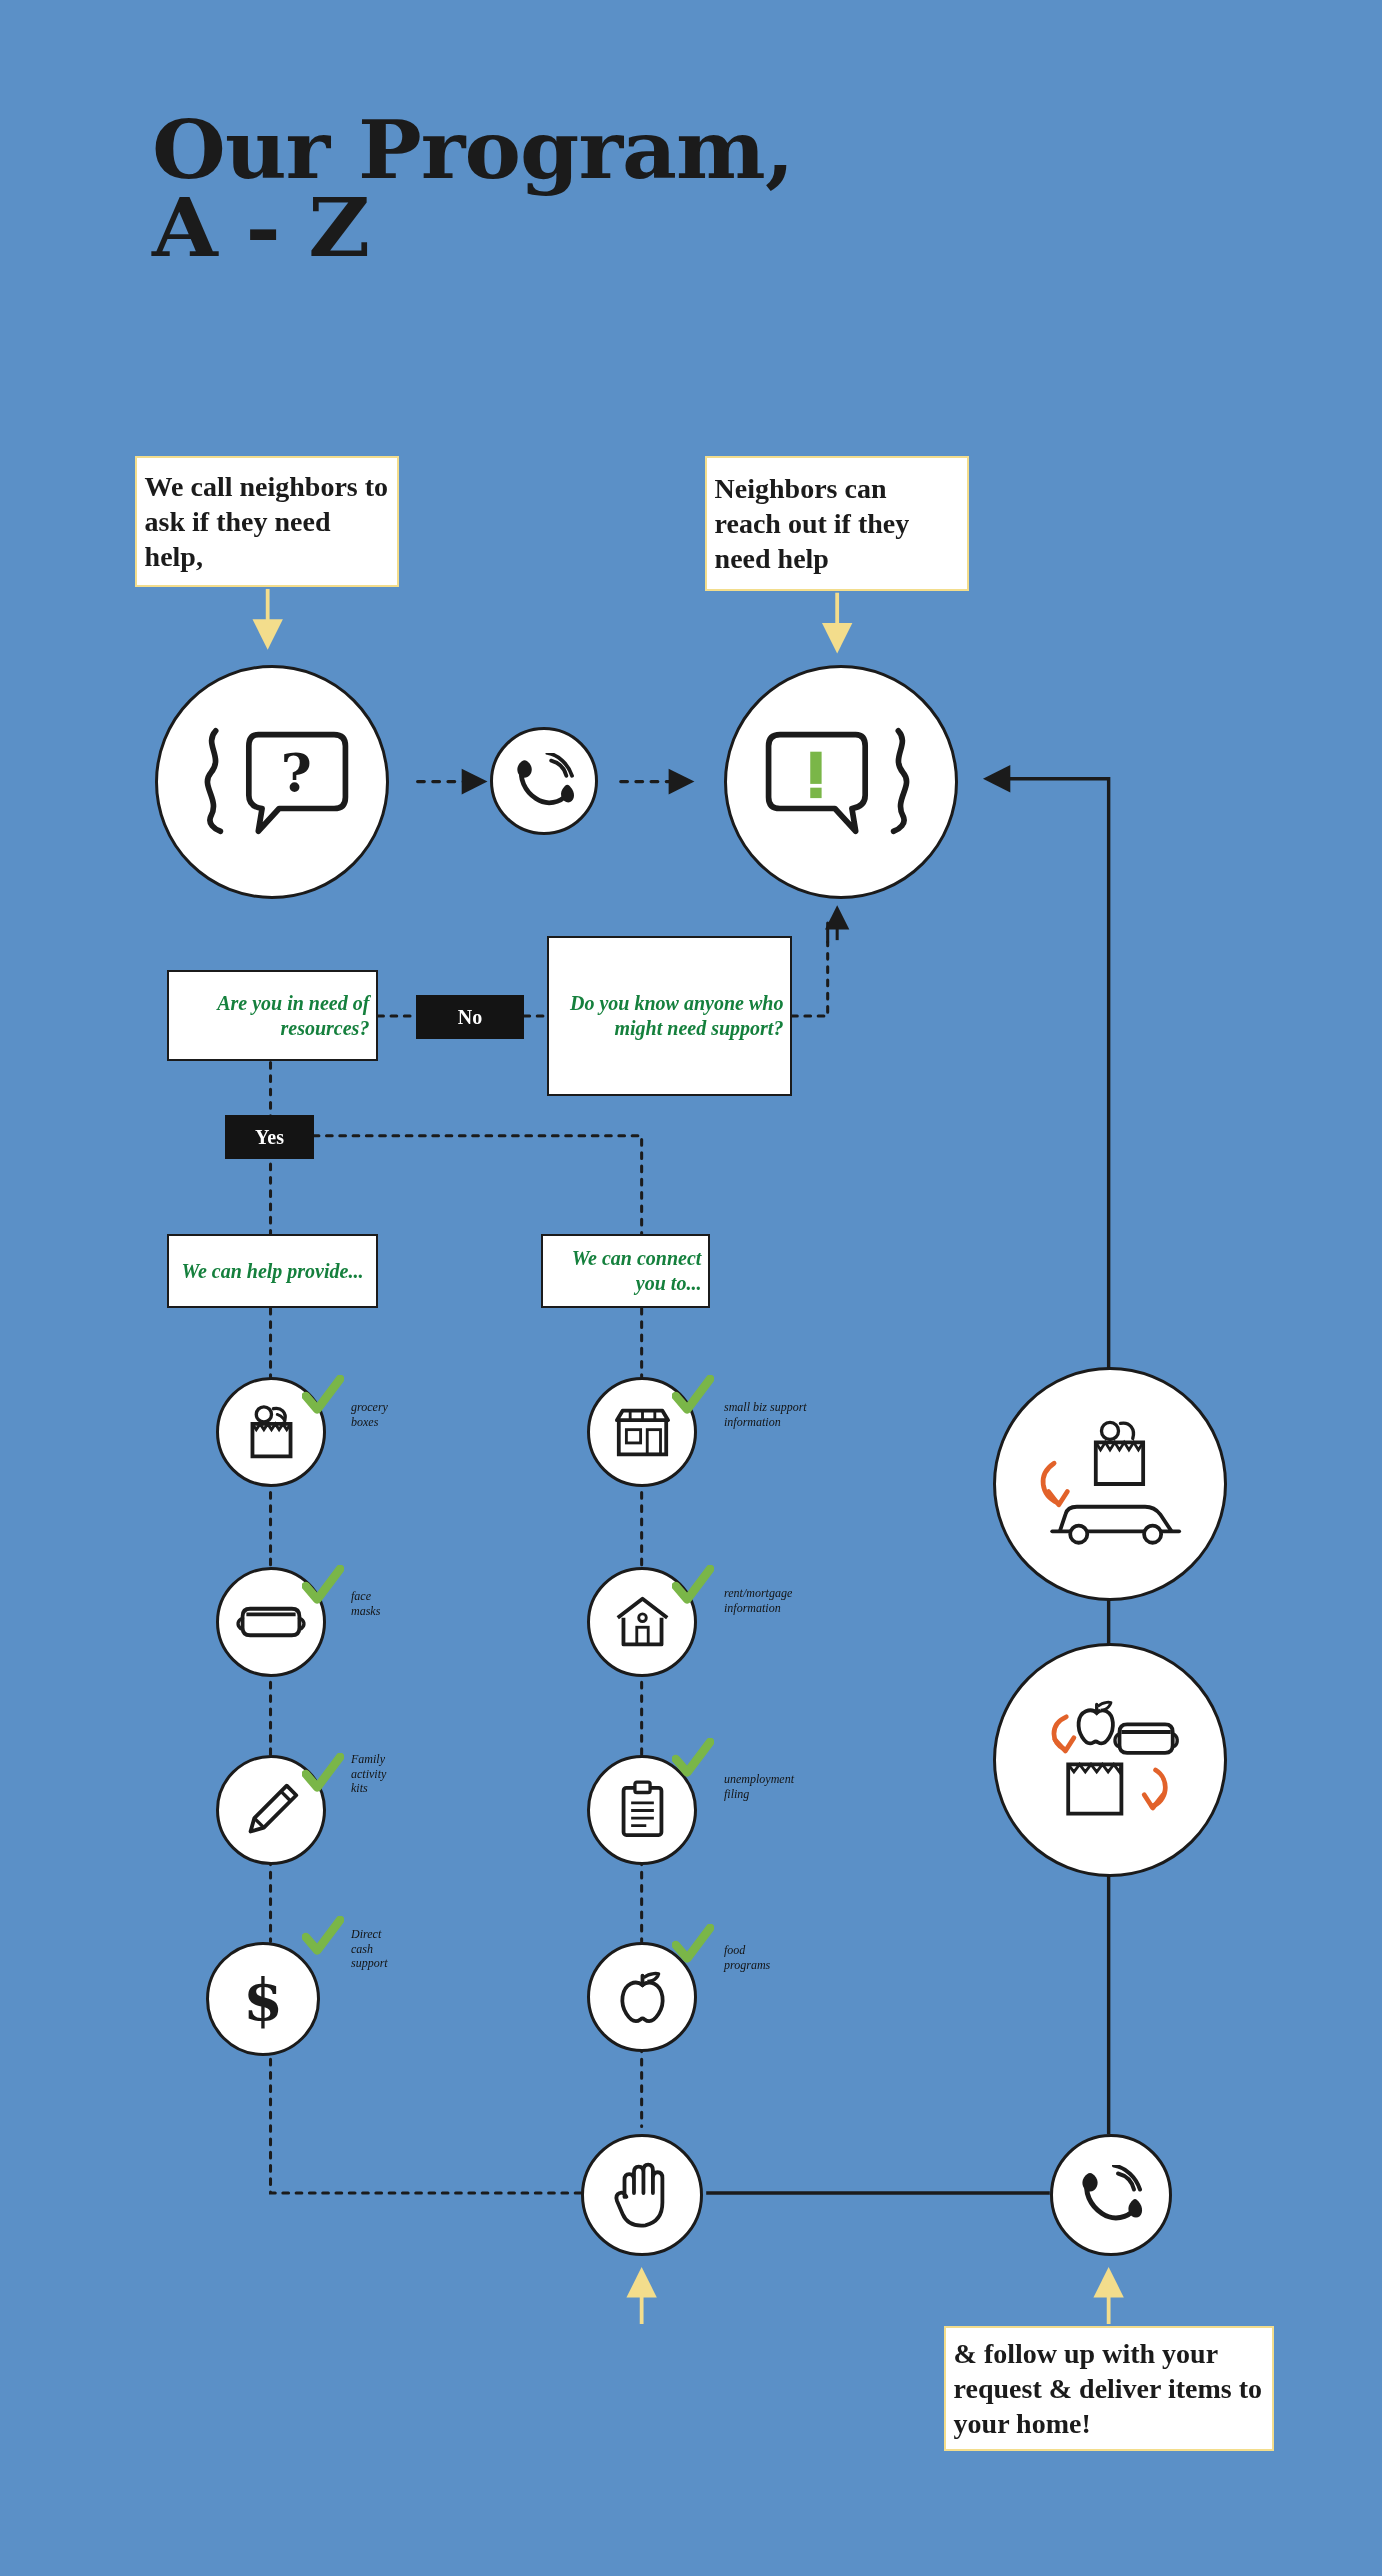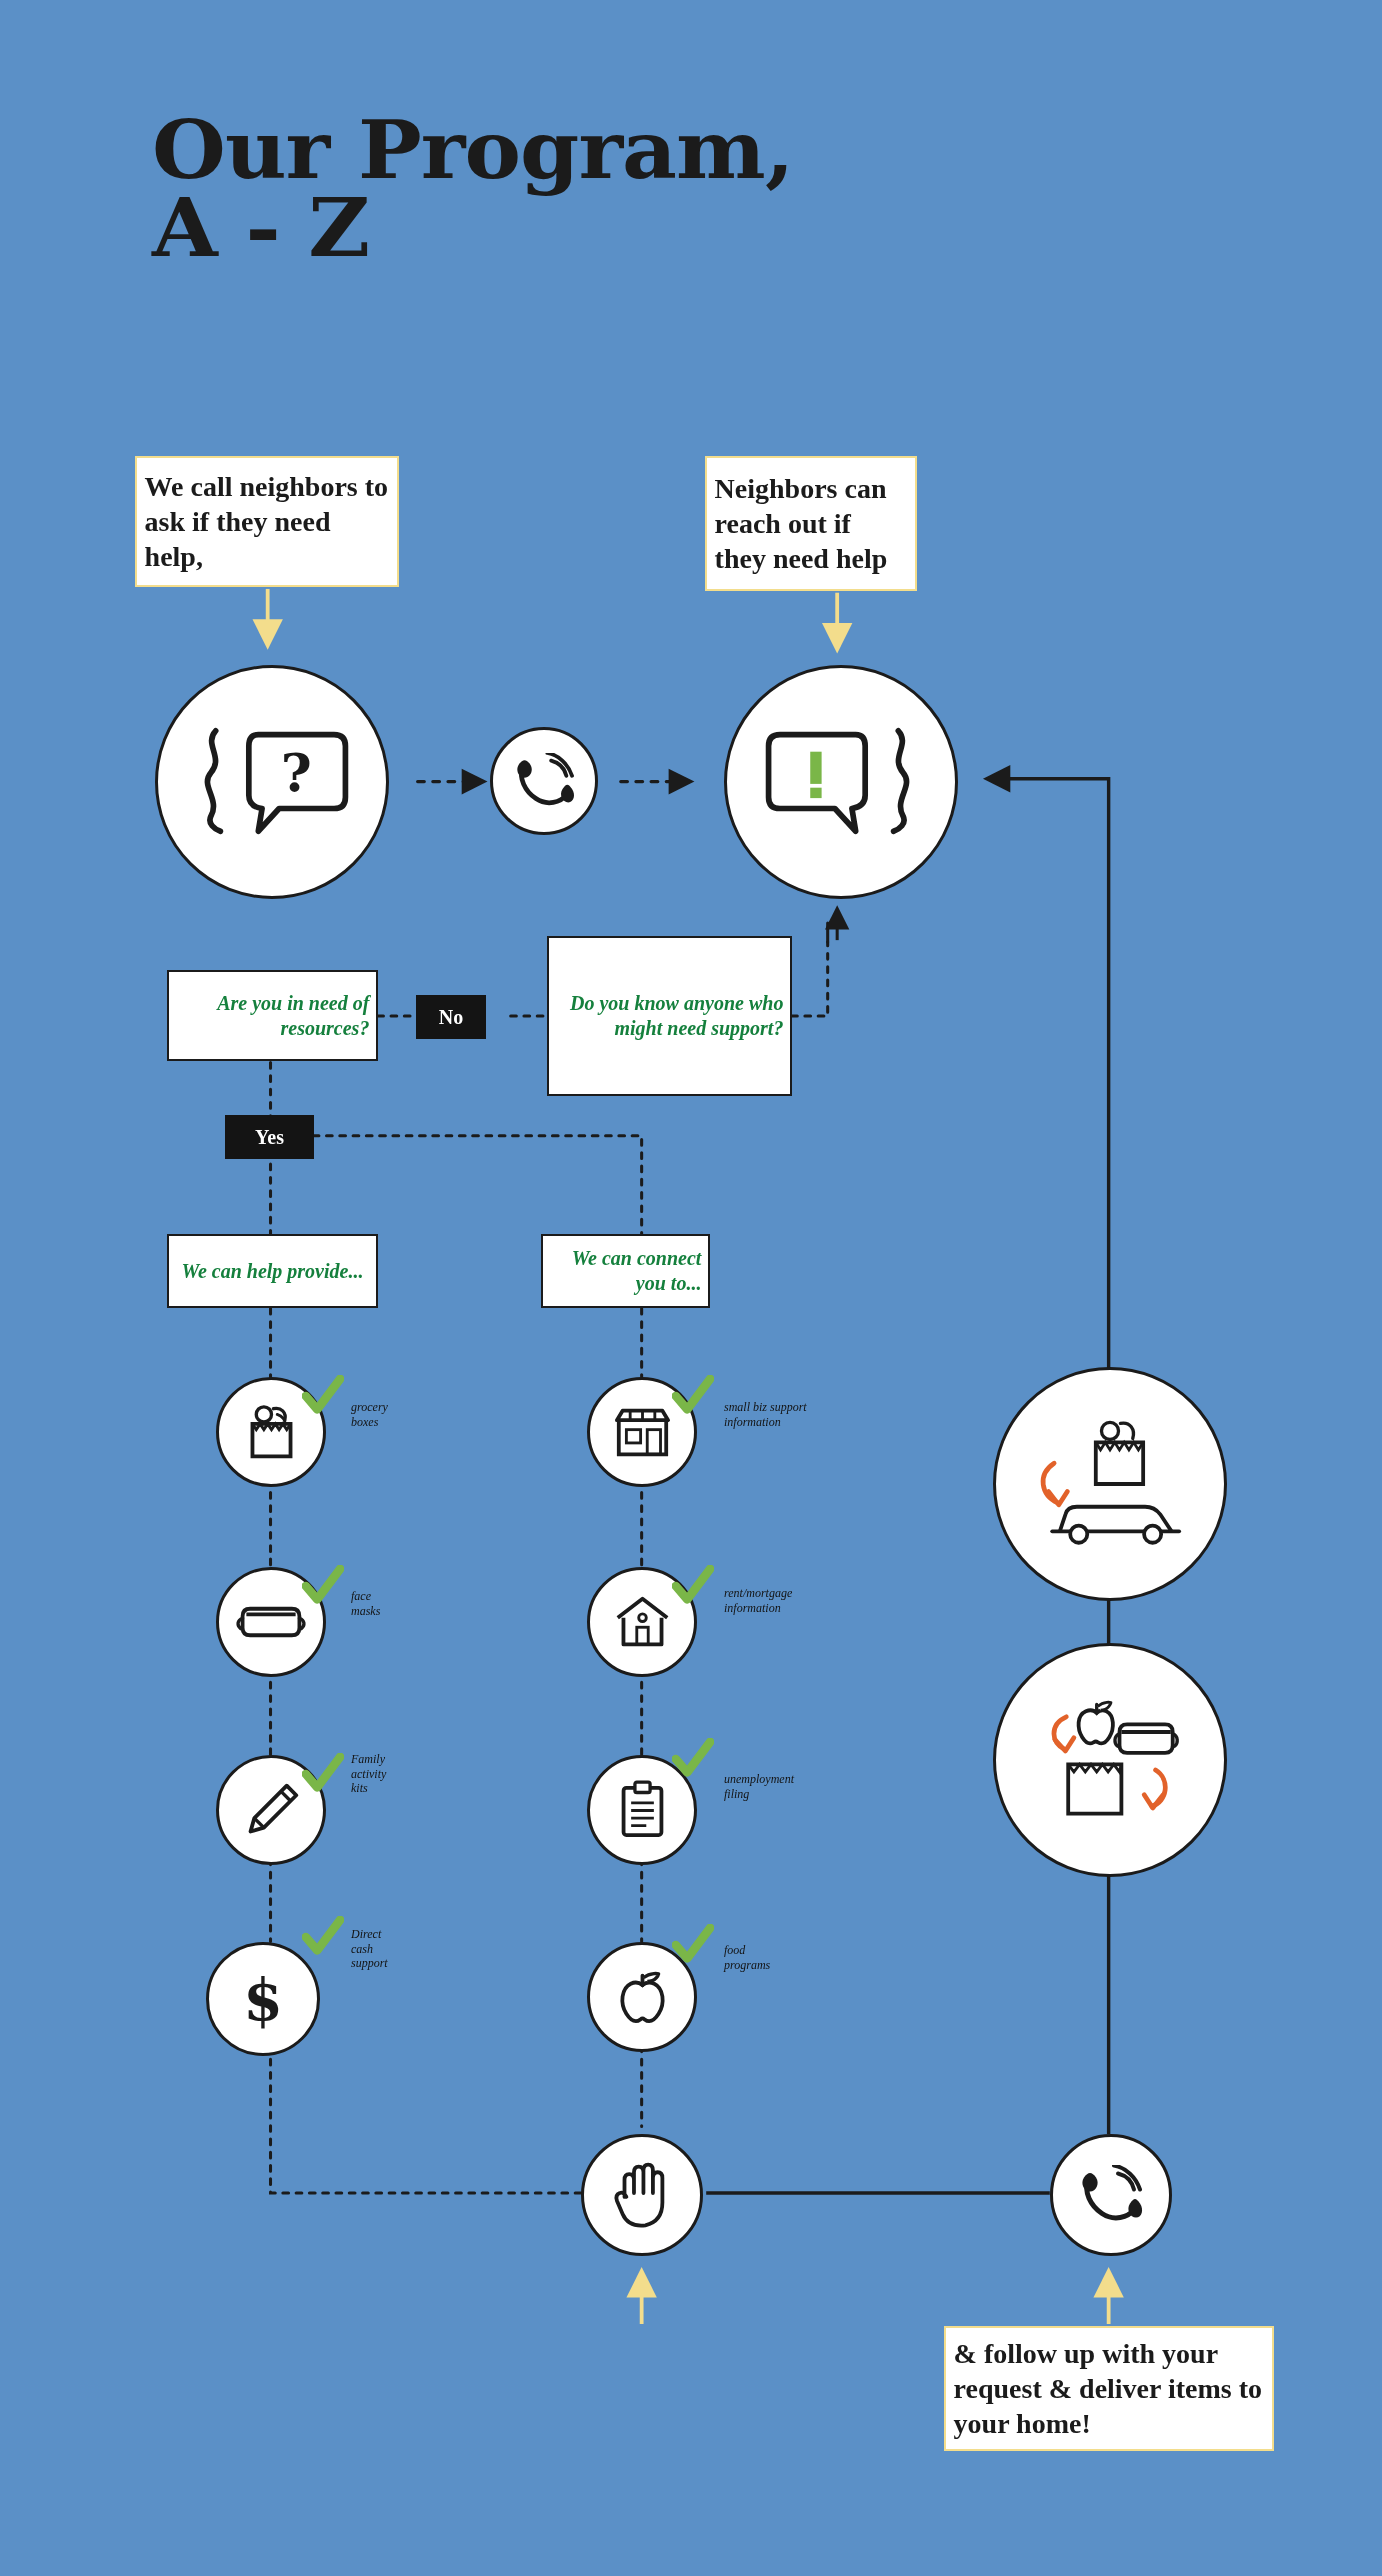--- a/index.html
+++ b/index.html
@@ -167,21 +167,21 @@
     </g>
   </svg>
 
   <div id="title">Our Program,
 A - Z</div>
 
   <div class="ybox" style="left:135px;top:456px;width:264px;height:131px;">We call
 neighbors to ask
 if they need help,</div>
 
-  <div class="ybox" style="left:705px;top:456px;width:212px;height:135px;">Neighbors can
+  <div class="ybox" style="left:705px;top:456px;width:264px;height:135px;">Neighbors can
 reach out if they
 need help</div>
 
   <div class="circ" style="left:155px;top:665px;width:234px;height:234px;">
     <svg width="161" height="114" viewBox="0 0 170 120">
       <path d="M25,6 C12,20 34,34 20,50 C8,64 30,78 20,96 C16,104 24,110 30,112" fill="none" stroke="#1b1b1b" stroke-width="6" stroke-linecap="round"></path>
       <path d="M70,10 L150,10 Q162,10 162,22 L162,76 Q162,88 150,88 L92,88 L70,112 L74,88 Q60,86 60,74 L60,22 Q60,10 70,10 Z" fill="#ffffff" stroke="#1b1b1b" stroke-width="6" stroke-linejoin="round"></path>
       <text x="110" y="70" font-family="DejaVu Serif, serif" font-size="56" font-weight="bold" text-anchor="middle" fill="#1b1b1b">?</text>
     </svg>
   </div>
@@ -201,21 +201,21 @@
       <path d="M6,12 C2,18 6,26 12,26 C18,26 22,18 18,12 C14,6 10,6 6,12 Z" fill="#1b1b1b"></path>
       <path d="M52,38 C48,44 52,52 58,52 C64,52 66,44 62,38 C58,32 56,32 52,38 Z" fill="#1b1b1b"></path>
       <path d="M40,8 C48,10 54,16 56,24" fill="none" stroke="#1b1b1b" stroke-width="4" stroke-linecap="round"></path>
       <path d="M36,0 C48,2 58,12 62,24" fill="none" stroke="#1b1b1b" stroke-width="4" stroke-linecap="round"></path>
     </svg>
   </div>
 
   <div class="qbox" style="left:167px;top:970px;width:211px;height:91px;">Are you in need
 of resources?</div>
 
-  <div class="chip" style="left:416px;top:995px;width:70px;height:44px;">No</div>
+  <div class="chip" style="left:416px;top:995px;width:108px;height:44px;">No</div>
 
   <div class="qbox" style="left:547px;top:936px;width:245px;height:160px;">Do you know
 anyone who
 might need
 support?</div>
 
   <div class="chip" style="left:225px;top:1115px;width:89px;height:44px;">Yes</div>
 
   <div class="qbox" style="left:167px;top:1234px;width:211px;height:74px;">We can help
 provide...</div>

